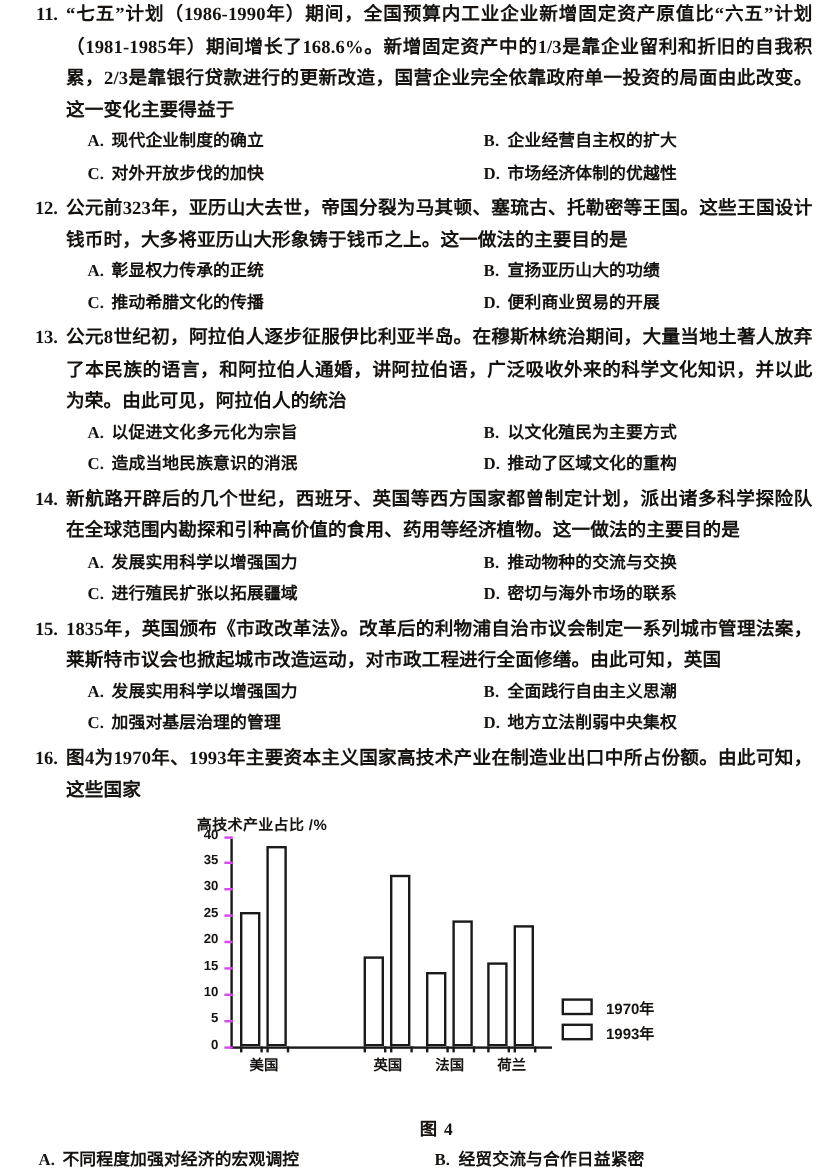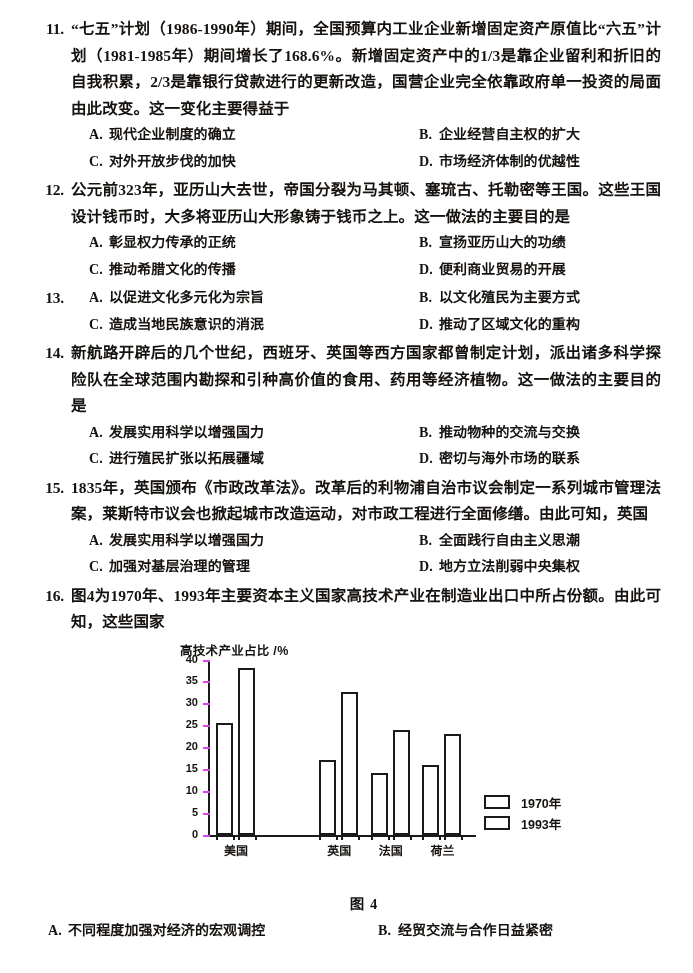--- a/index.html
+++ b/index.html
@@ -14,21 +14,21 @@
     font-family: "Liberation Serif", "DejaVu Serif", serif;
     color: #15120f;
     position: relative;
     overflow: hidden;
   }
 
   .page {
     width: 693px;
     height: 973px;
     position: relative;
-    padding: 16px;
+    padding: 0;
     box-sizing: border-box;
   }
 
   
   .question {
     display: flex;
     align-items: flex-start;
     padding: 0 16px 0 14px;
     margin-bottom: 2px;
   }
@@ -251,20 +251,21 @@
         <div class="option"><span class="opt-key">B.</span><span>宣扬亚历山大的功绩</span></div>
         <div class="option"><span class="opt-key">C.</span><span>推动希腊文化的传播</span></div>
         <div class="option"><span class="opt-key">D.</span><span>便利商业贸易的开展</span></div>
       </div>
     </div>
   </div>
 
   <div class="question">
     <div class="q-num">13.</div>
     <div class="q-body">
+      <div class="q-stem">公元8世纪初，阿拉伯人逐步征服伊比利亚半岛。在穆斯林统治期间，大量当地土著人放弃了本民族的语言，和阿拉伯人通婚，讲阿拉伯语，广泛吸收外来的科学文化知识，并以此为荣。由此可见，阿拉伯人的统治</div>
       <div class="options">
         <div class="option"><span class="opt-key">A.</span><span>以促进文化多元化为宗旨</span></div>
         <div class="option"><span class="opt-key">B.</span><span>以文化殖民为主要方式</span></div>
         <div class="option"><span class="opt-key">C.</span><span>造成当地民族意识的消泯</span></div>
         <div class="option"><span class="opt-key">D.</span><span>推动了区域文化的重构</span></div>
       </div>
     </div>
   </div>
 
   <div class="question">

